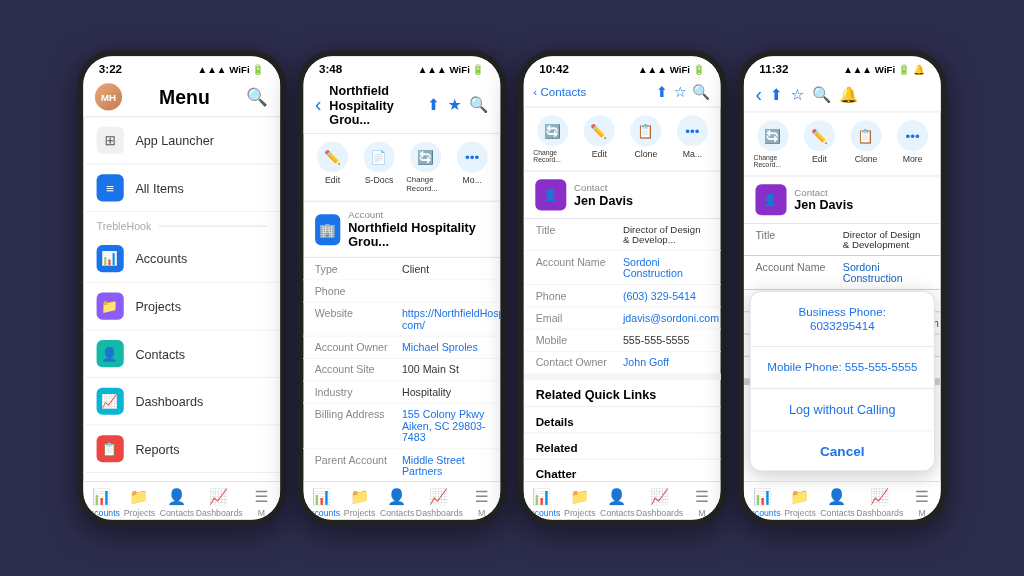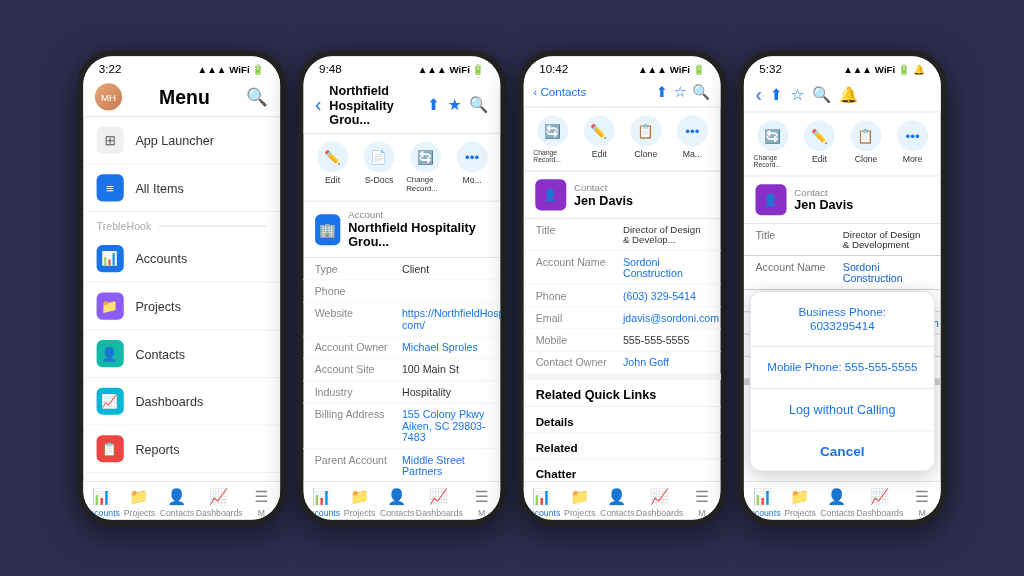--- a/index.html
+++ b/index.html
@@ -44,39 +44,39 @@
     .status-bar {
       display: flex;
       justify-content: space-between;
       align-items: center;
       padding: 6px 16px 4px;
       font-size: 11px;
       font-weight: 600;
       background: white;
       flex-shrink: 0;
     }
-    .status-time { font-weight: 400; font-size: 12px; }
+    .status-time { font-weight: 700; font-size: 12px; }
     .status-icons { display: flex; gap: 3px; align-items: center; font-size: 10px; }
 
     
     .nav-bar {
       display: flex;
       align-items: center;
       justify-content: space-between;
       padding: 4px 12px 6px;
       border-bottom: 1px solid #e5e5e5;
       background: white;
     }
     .nav-title { font-size: 20px; font-weight: 700; color: #000; }
     .nav-icon { font-size: 18px; color: #555; }
     .avatar-circle {
       width: 28px; height: 28px; border-radius: 50%;
       background: linear-gradient(135deg, #e8a87c, #c67b4f);
       display: flex; align-items: center; justify-content: center;
-      font-size: 10px; color: white; font-weight: 400;
+      font-size: 10px; color: white; font-weight: 700;
     }
     .menu-item {
       display: flex; align-items: center; gap: 12px;
       padding: 10px 14px;
       border-bottom: 1px solid #f0f0f0;
       font-size: 13px; color: #333;
       cursor: pointer;
     }
     .menu-icon {
       width: 28px; height: 28px; border-radius: 6px;
@@ -271,21 +271,21 @@
           <div class="tab-item">
             <span class="tab-icon">☰</span>
             <span>M</span>
           </div>
         </div>
       </div>
     </div>
 
     <div class="phone">
       <div class="status-bar">
-        <span class="status-time">9:48</span>
+        <span class="status-time">3:48</span>
         <div class="status-icons">
           <span>▲▲▲</span>
           <span>WiFi</span>
           <span>🔋</span>
         </div>
       </div>
       <div class="account-nav">
         <span class="back-btn">‹</span>
         <span class="account-nav-title" style="font-size:13px;">Northfield Hospitality Grou...</span>
         <div class="action-icons">
@@ -474,21 +474,21 @@
           <div class="tab-item">
             <span class="tab-icon">☰</span>
             <span>M</span>
           </div>
         </div>
       </div>
     </div>
 
     <div class="phone" style="position:relative;">
       <div class="status-bar">
-        <span class="status-time">5:32</span>
+        <span class="status-time">11:32</span>
         <div class="status-icons">
           <span>▲▲▲</span>
           <span>WiFi</span>
           <span>🔋</span>
           <span>🔔</span>
         </div>
       </div>
       <div class="account-nav">
         <span class="back-btn">‹</span>
         <div class="action-icons">

